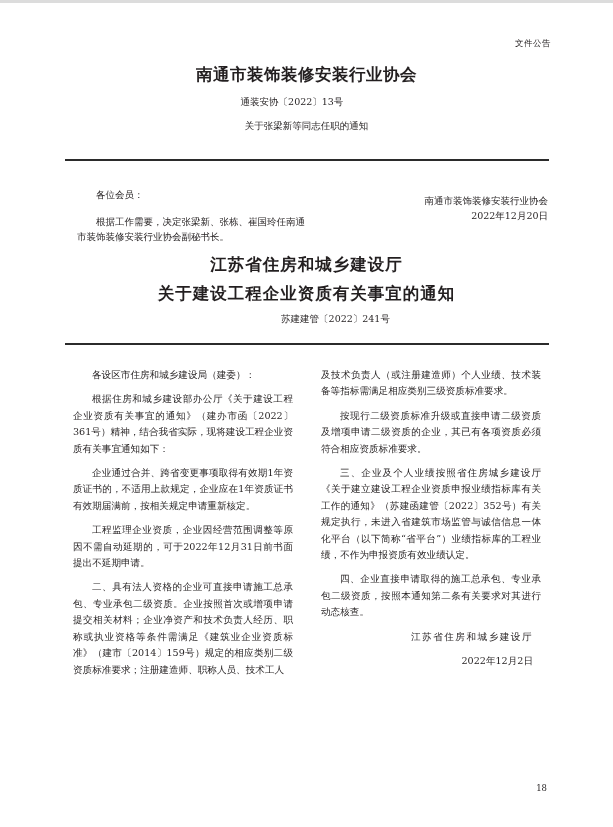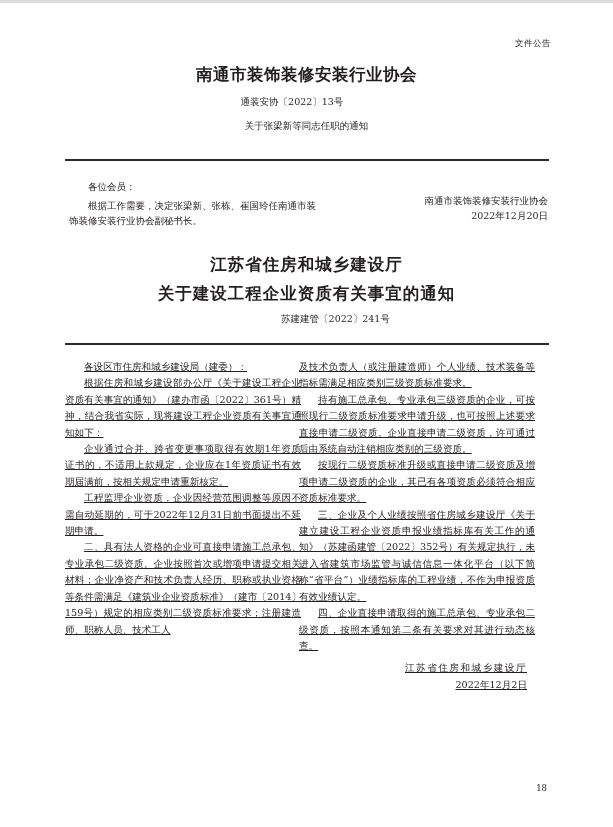--- a/index.html
+++ b/index.html
@@ -32,44 +32,44 @@
   }
   .rule {
     position: absolute; left: 65px; width: 484px; height: 2px; background: #2b2b2b;
   }
   .rule.r1 { top: 159px; }
   .rule.r2 { top: 343px; }
   .notice1 {
     position: absolute; left: 65px; top: 175px; width: 260px;
     font-size: 9.5px; line-height: 15px;
   }
-  .notice1 p { margin: 4px; }
+  .notice1 p { margin: 12px; }
   .indent { text-indent: 19px; }
   .sig1 {
     position: absolute; right: 65px; top: 193px; text-align: right;
     font-size: 9.5px; line-height: 15px;
   }
   .t2 {
     position: absolute; left: 0; width: 613px; text-align: center;
     font-size: 16.5px; font-weight: bold; letter-spacing: 1px;
   }
   .t2.a { top: 254px; }
   .t2.b { top: 283px; }
   .t2-num {
     position: absolute; left: 0; width: 613px; top: 313px; text-align: center;
     font-size: 9.5px;
     padding-left: 29px;
   }
   .col {
     position: absolute; top: 359px; width: 236px;
     font-size: 9.6px; line-height: 16.4px; text-align: justify;
   }
-  .col p { margin: 0; text-decoration: underline; }
+  .col p { margin: 8px; }
   .col.left { left: 65px; }
-  .col.right { left: 299px; }
+  .col.right { left: 313px; }
   .sig2 {
     text-align: right; padding-right: 8px; margin-top: 6px !important;
     letter-spacing: 1.5px;
   }
   .sig2-date { text-align: right; padding-right: 8px; }
   .page-num {
     position: absolute; right: 66px; top: 783px; font-size: 8.5px;
   }
 </style>
 </head>
@@ -103,21 +103,20 @@
 <div class="col left">
   <p class="indent">各设区市住房和城乡建设局（建委）：</p>
   <p class="indent">根据住房和城乡建设部办公厅《关于建设工程企业资质有关事宜的通知》（建办市函〔2022〕361号）精神，结合我省实际，现将建设工程企业资质有关事宜通知如下：</p>
   <p class="indent">企业通过合并、跨省变更事项取得有效期1年资质证书的，不适用上款规定，企业应在1年资质证书有效期届满前，按相关规定申请重新核定。</p>
   <p class="indent">工程监理企业资质，企业因经营范围调整等原因不需自动延期的，可于2022年12月31日前书面提出不延期申请。</p>
   <p class="indent">二、具有法人资格的企业可直接申请施工总承包、专业承包二级资质。企业按照首次或增项申请提交相关材料；企业净资产和技术负责人经历、职称或执业资格等条件需满足《建筑业企业资质标准》（建市〔2014〕159号）规定的相应类别二级资质标准要求；注册建造师、职称人员、技术工人</p>
 </div>
 
 <div class="col right">
   <p>及技术负责人（或注册建造师）个人业绩、技术装备等指标需满足相应类别三级资质标准要求。</p>
-  <p class="indent">持有施工总承包、专业承包三级资质的企业，可按照现行二级资质标准要求申请升级，也可按照上述要求直接申请二级资质。企业直接申请二级资质，许可通过后由系统自动注销相应类别的三级资质。</p>
   <p class="indent">按现行二级资质标准升级或直接申请二级资质及增项申请二级资质的企业，其已有各项资质必须符合相应资质标准要求。</p>
   <p class="indent">三、企业及个人业绩按照省住房城乡建设厅《关于建立建设工程企业资质申报业绩指标库有关工作的通知》（苏建函建管〔2022〕352号）有关规定执行，未进入省建筑市场监管与诚信信息一体化平台（以下简称“省平台”）业绩指标库的工程业绩，不作为申报资质有效业绩认定。</p>
   <p class="indent">四、企业直接申请取得的施工总承包、专业承包二级资质，按照本通知第二条有关要求对其进行动态核查。</p>
   <p class="sig2">江苏省住房和城乡建设厅</p>
   <p class="sig2-date">2022年12月2日</p>
 </div>
 
 <div class="page-num">18</div>
 
 </body></html>

